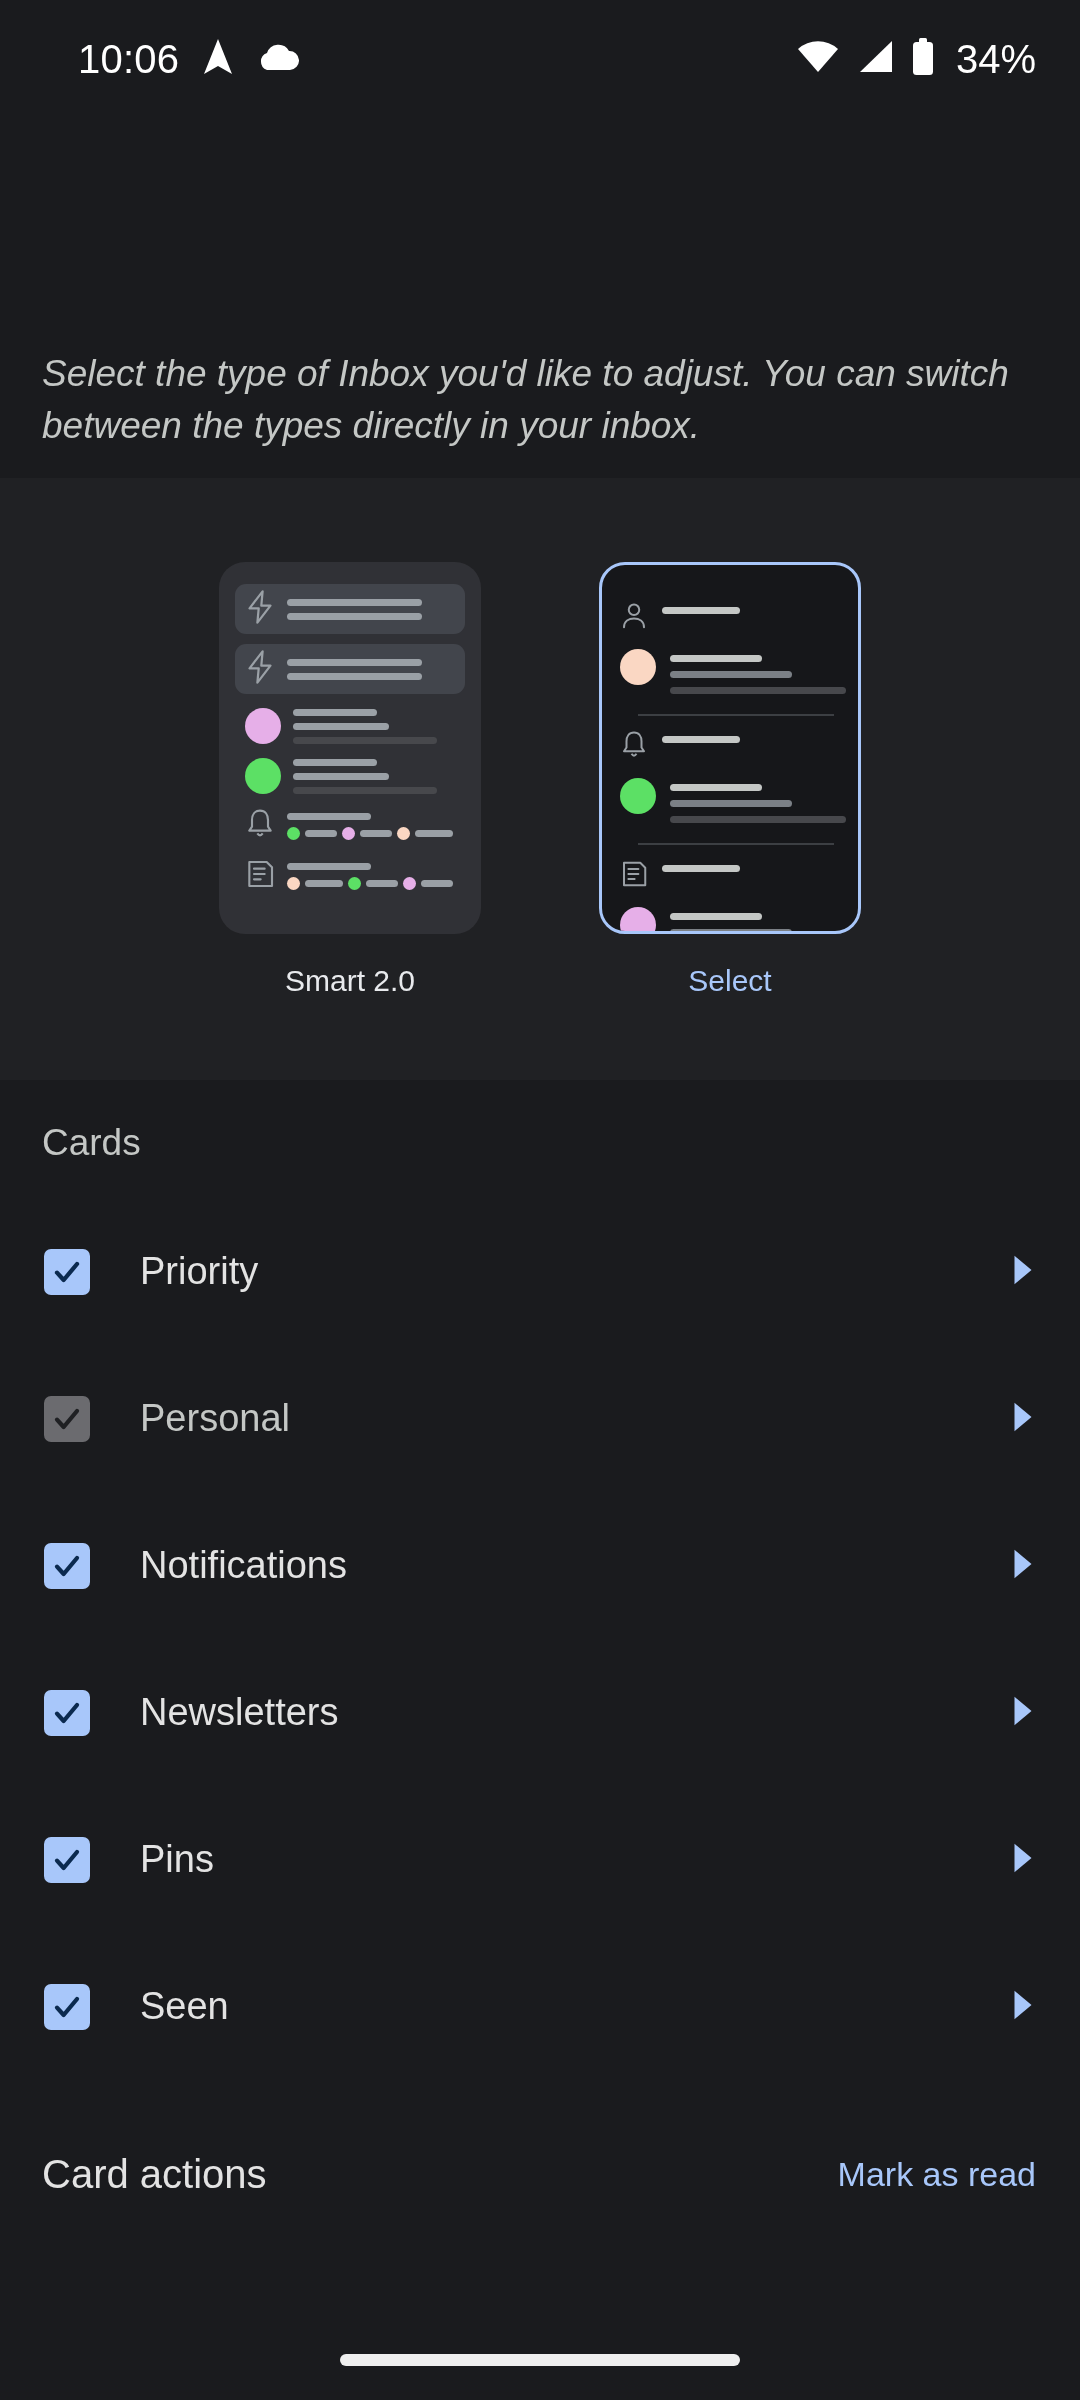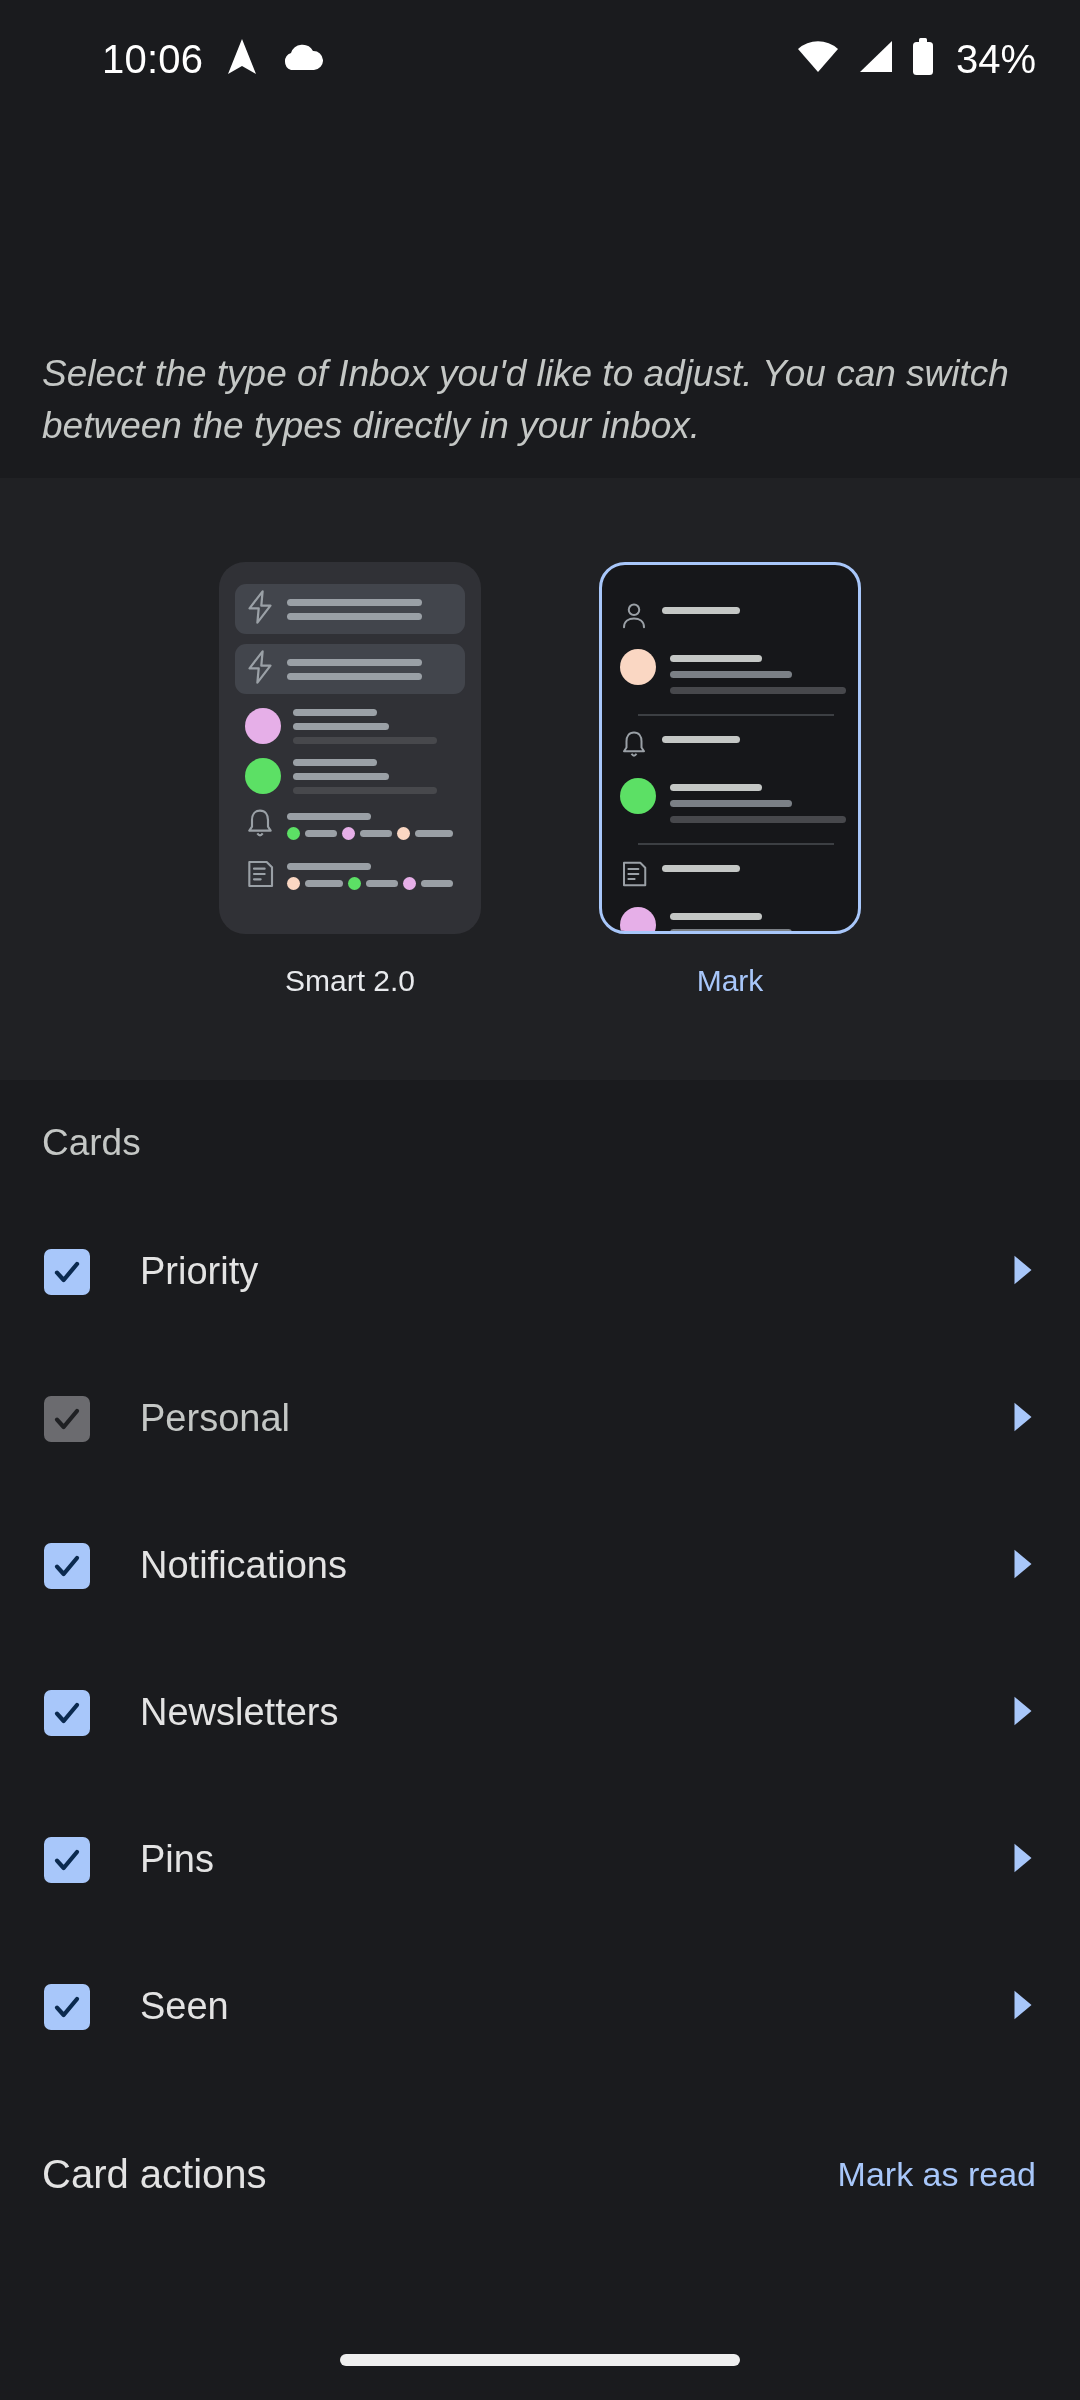--- a/index.html
+++ b/index.html
@@ -18,21 +18,21 @@
 
   
   #status-bar {
     position: absolute; top: 0; left: 0;
     width: 1080px; height: 118px;
     background: #1a1b1e;
     display: flex; align-items: center;
     justify-content: space-between;
     padding: 0 44px 0 78px;
   }
-  .status-left { display: flex; align-items: center; gap: 22px; margin-left: 24px; }
+  .status-left { display: flex; align-items: center; gap: 22px; }
   .status-right { display: flex; align-items: center; gap: 16px; }
   #status-time {
     color: #ffffff; font-size: 40px; letter-spacing: .2px;
   }
   #battery-pct { color: #ffffff; font-size: 40px; margin-left: 4px; }
   .sicon { display: block; }
 
   
   #app-bar {
     position: absolute; top: 118px; left: 0;
@@ -382,21 +382,21 @@
             <span class="dot" style="width:36px;height:36px;background:#e6afe8"></span>
             <span class="sm-lines">
               <span class="ln" style="width:92px;background:#c4c7c5"></span>
               <span class="ln" style="width:122px;background:#7b8086"></span>
 
             </span>
           </div>
         </div>
 
       </div>
-      <div class="type-label selected">Mark</div>
+      <div class="type-label selected">Select</div>
     </div>
 
   </div>
 
   <div id="cards-section"></div>
 
   <div id="cards-heading">Cards</div>
 
   <div id="card-actions-row">
     <span id="card-actions-label">Card actions</span>

